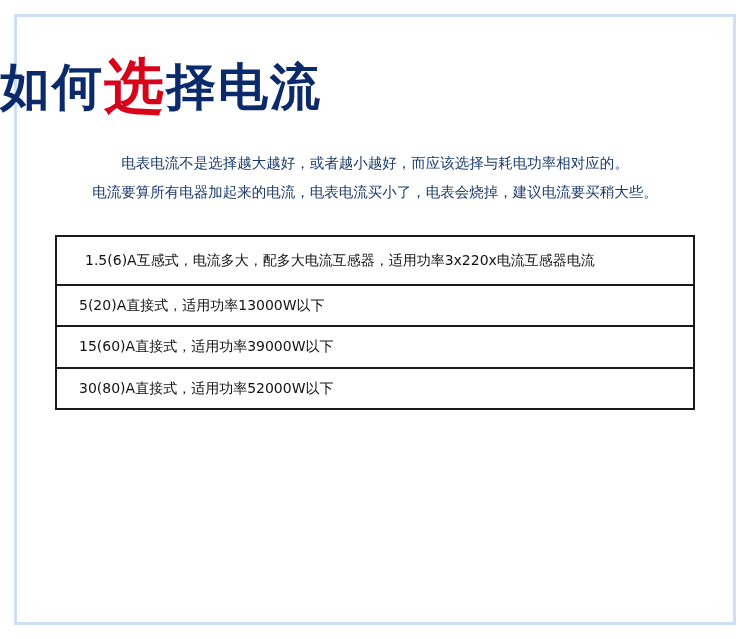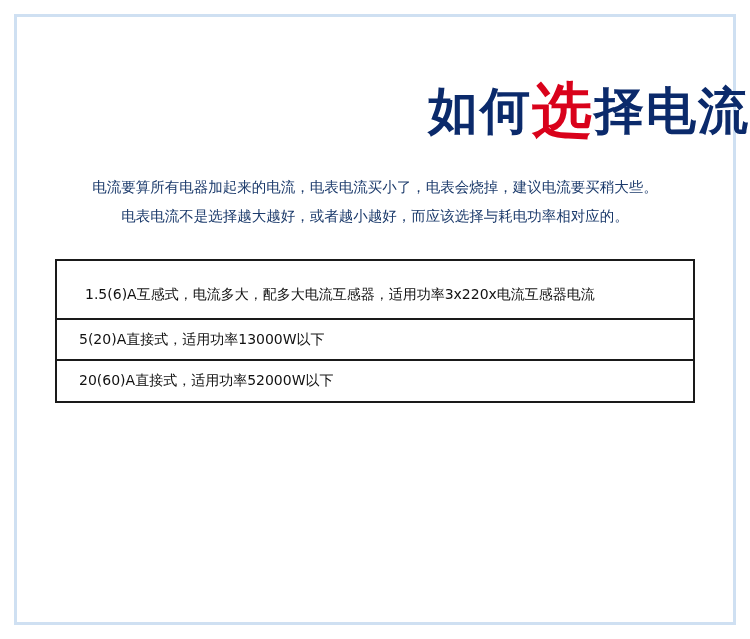--- a/index.html
+++ b/index.html
@@ -28,30 +28,29 @@
     border: 3px solid #cfe0f2;
     box-sizing: border-box;
   }
   .content {
     position: absolute;
     left: 0;
     top: 0;
     width: 750px;
   }
   .title {
-    text-align: right;
-    margin-top: 76px;
+    text-align: left;
+    margin-top: 52px;
     font-family: "DejaVu Sans", sans-serif;
     font-weight: bold;
     font-size: 50px;
     letter-spacing: 2px;
     color: #0b2a6b;
     line-height: 1.15;
     white-space: nowrap;
-    padding-left: 8px;
   }
   .title .hl {
     color: #d9021b;
     font-size: 60px;
     vertical-align: -3px;
   }
   .intro {
     margin: 28px auto 0 auto;
     width: 640px;
     text-align: center;
@@ -75,21 +74,21 @@
     padding: 10px 0 10px 22px;
     color: #111111;
     font-family: "DejaVu Sans", sans-serif;
     font-size: 14px;
     line-height: 1.4;
     white-space: nowrap;
     box-sizing: border-box;
   }
   .row.small {
     font-size: 14px;
-    padding-top: 24px;
+    padding-top: 14px;
     padding-bottom: 13px;
     padding-left: 28px;
   }
   .row:last-child {
     border-bottom: none;
   }
 </style>
 </head>
 <body>
 
@@ -97,24 +96,25 @@
 
   <div class="outer-frame"></div>
 
   <div class="content">
 
     <div class="title">
       <span>如何</span><span class="hl">选</span><span>择电流</span>
     </div>
 
     <div class="intro">
+      <div>电表电流不是选择越大越好，或者越小越好，而应该选择与耗电功率相对应的。</div>
       <div>电流要算所有电器加起来的电流，电表电流买小了，电表会烧掉，建议电流要买稍大些。</div>
-      <div>电表电流不是选择越大越好，或者越小越好，而应该选择与耗电功率相对应的。</div>
     </div>
 
     <div class="table">
       <div class="row small">1.5(6)A互感式，电流多大，配多大电流互感器，适用功率3x220x电流互感器电流</div>
       <div class="row">5(20)A直接式，适用功率13000W以下</div>
-      <div class="row">20(60)A直接式，适用功率52000W以下</div>
+      <div class="row">15(60)A直接式，适用功率39000W以下</div>
+      <div class="row">30(80)A直接式，适用功率52000W以下</div>
     </div>
 
   </div>
 </div>
 
 </body></html>

